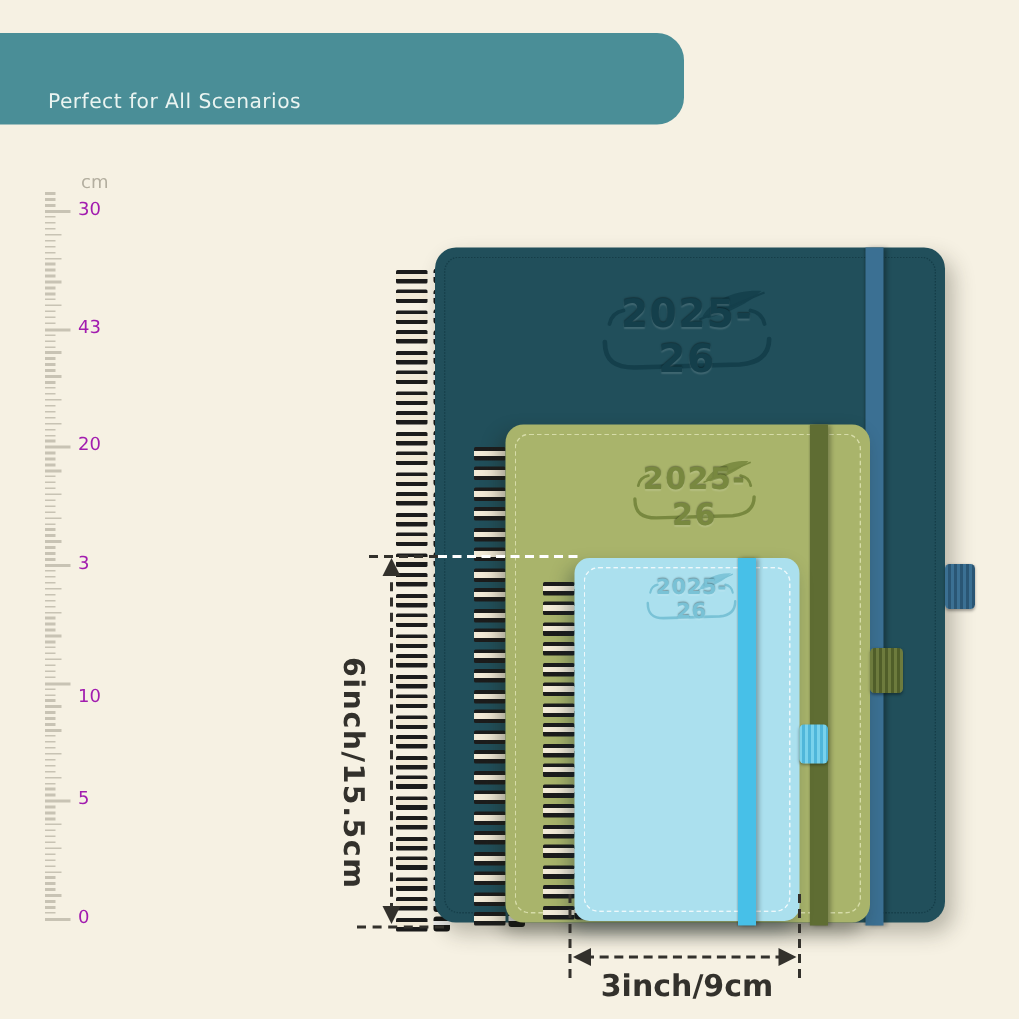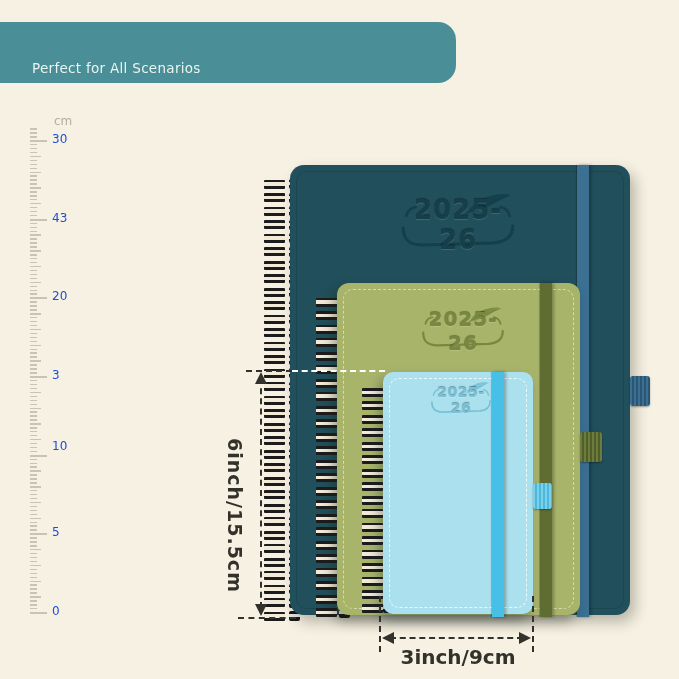--- a/index.html
+++ b/index.html
@@ -15,21 +15,21 @@
   .intro{position:absolute;left:288px;top:110px;color:#3a3a33;font-weight:600;}
   .intro div{font-size:17px;line-height:22px;}
 
   
   .ruler{position:absolute;left:28px;top:110px;width:64px;height:525px;}
   .ruler .unit{position:absolute;left:26px;top:4px;font-size:12px;color:#b3ae9f;}
   .tick{position:absolute;left:2px;height:1.4px;background:#c8c3b4;display:block;}
   .tick.s{width:7px;}
   .tick.m{width:11px;}
   .tick.l{width:17px;height:2px;}
-  .rlabel{position:absolute;left:24px;font-size:12px;color:#1d4ed8;}
+  .rlabel{position:absolute;left:24px;font-size:12px;color:#a21caf;}
 
   
   .phone{position:absolute;left:83px;top:388px;width:114px;height:238px;border:1.5px solid #cfcaba;border-radius:34px;}
   .phone-screen{position:absolute;inset:4px;border:1px solid #d6d1c3;border-radius:29px;}
   .phone-island{position:absolute;left:50%;top:9px;transform:translateX(-50%);width:40px;height:11px;border:1px solid #cfcaba;border-radius:7px;}
   .phone-label{position:absolute;left:0;right:0;top:88px;text-align:center;font-size:13px;color:#bcb7a8;letter-spacing:.5px;}
   .phone-bar{position:absolute;left:50%;bottom:8px;transform:translateX(-50%);width:36px;height:3px;background:#d6d1c3;border-radius:2px;}
   .pbtn{position:absolute;width:2.5px;background:#cfcaba;border-radius:2px;}
 
   
@@ -228,21 +228,21 @@
         <i class="tick m" style="top: 45.83px;"></i>
         <i class="tick s" style="top: 41.8975px;"></i>
         <i class="tick s" style="top: 37.965px;"></i>
         <i class="tick s" style="top: 34.0325px;"></i>
         <i class="tick l" style="top: 30.1px;"></i>
         <i class="tick s" style="top: 26.1675px;"></i>
         <i class="tick s" style="top: 22.235px;"></i>
         <i class="tick s" style="top: 18.3025px;"></i>
         <span class="rlabel" style="top: 494px;">0</span>
         <span class="rlabel" style="top: 415.35px;">5</span>
-        <span class="rlabel" style="top: 329px;">10</span>
+        <span class="rlabel" style="top: 347px;">10</span>
         <span class="rlabel" style="top: 258.05px;">3</span>
         <span class="rlabel" style="top: 179.4px;">20</span>
         <span class="rlabel" style="top: 100.75px;">43</span>
         <span class="rlabel" style="top: 22.1px;">30</span>
       </div>
   </div>
 
 
   <div class="planner p-large">
     <div class="coils">

